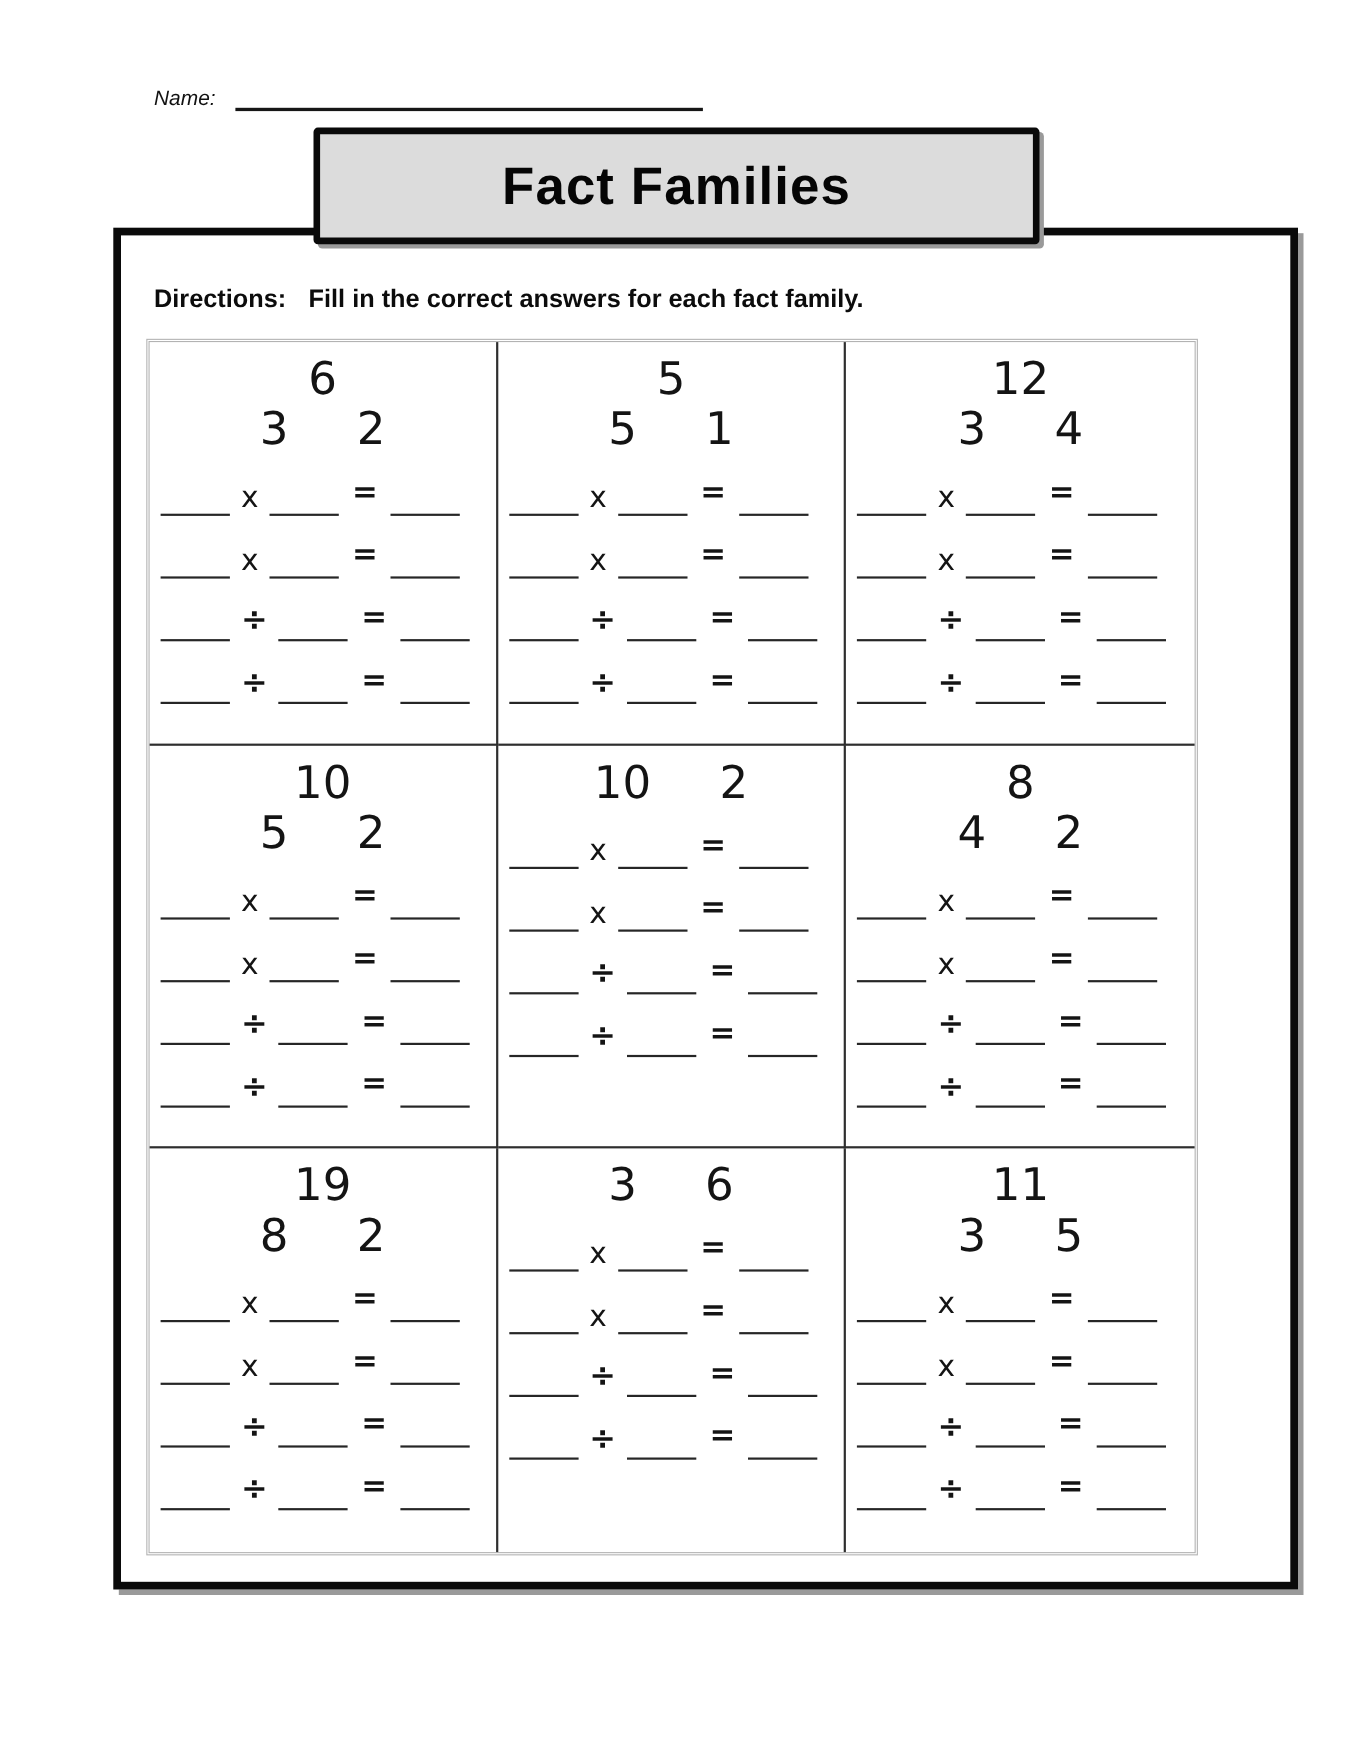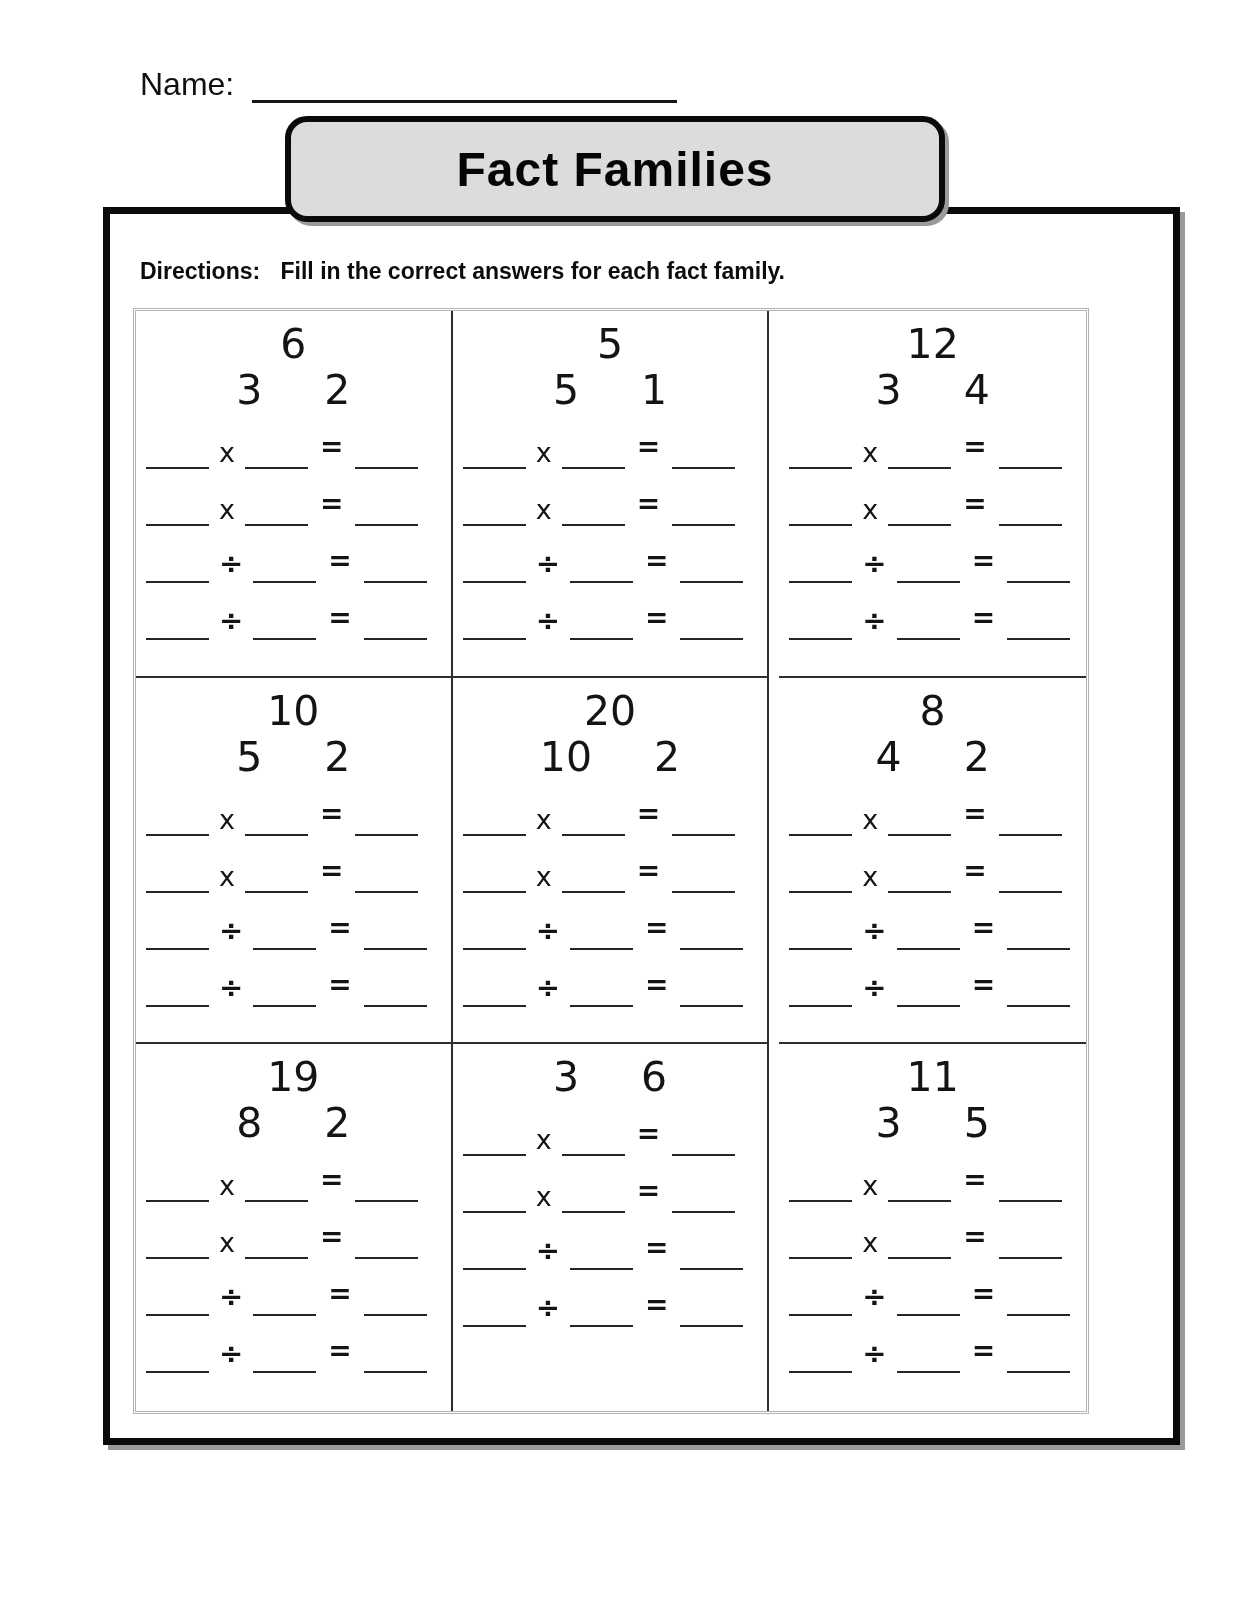--- a/index.html
+++ b/index.html
@@ -15,42 +15,43 @@
     overflow: hidden;
   }
 
   
   .name-row {
     position: absolute;
     left: 140px;
     top: 66px;
     display: flex;
     align-items: flex-end;
-    font-size: 32px;
+    font-size: 19px;
     color: #111;
+    font-style: italic;
   }
   .name-line {
     display: inline-block;
     width: 425px;
     height: 32px;
     margin-left: 18px;
     border-bottom: 3px solid #161616;
   }
 
   
   .title-box {
     position: absolute;
     left: 285px;
     top: 116px;
     width: 660px;
     height: 106px;
     box-sizing: border-box;
     background: #dcdcdc;
     border: 6px solid #0a0a0a;
-    border-radius: 22px;
+    border-radius: 4px;
     box-shadow: 4px 4px 0 #9a9a9a;
     display: flex;
     align-items: center;
     justify-content: center;
     z-index: 2;
   }
   .title-text {
     font-size: 48px;
     font-weight: 900;
     letter-spacing: 1px;
@@ -98,21 +99,21 @@
   }
   .cell {
     box-sizing: border-box;
     border-right: 2px solid #2e2e2e;
     border-bottom: 2px solid #2e2e2e;
     padding-top: 10px;
     font-family: "DejaVu Sans", sans-serif;
     color: #141414;
     overflow: hidden;
   }
-  .cell:nth-child(3n) { border-right: none; margin-left: 10px; }
+  .cell:nth-child(3n) { border-right: none; }
   .cell:nth-child(n+7) { border-bottom: none; }
 
   .product {
     text-align: center;
     font-size: 41px;
     line-height: 46px;
   }
   .factors {
     display: flex;
     justify-content: center;
@@ -313,21 +314,20 @@
           <div class="eq">
             <span class="blank"></span>
             <span class="op divide">÷</span>
             <span class="blank"></span>
             <span class="op equals">=</span>
             <span class="blank"></span>
           </div>
         </div>
   </div>
       <div class="cell">
-    <div class="product">20</div>
     <div class="factors">
       <span>10</span>
       <span>2</span>
     </div>
     <div class="equations">
           <div class="eq">
             <span class="blank"></span>
             <span class="op multiply">x</span>
             <span class="blank"></span>
             <span class="op equals">=</span>

